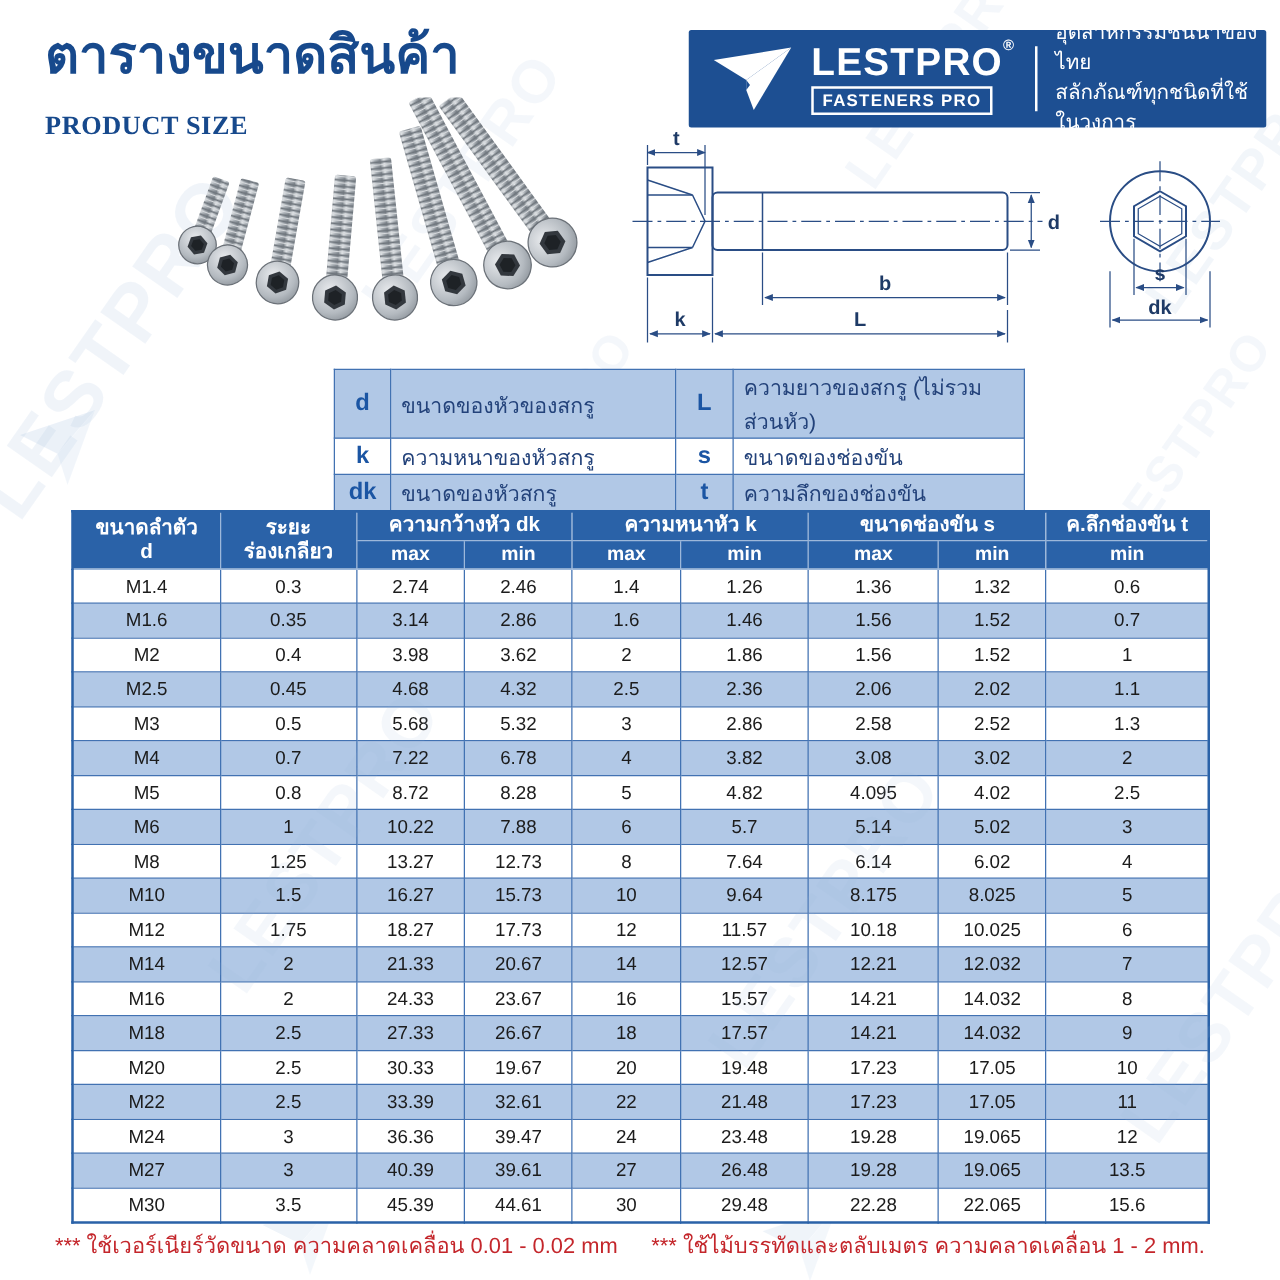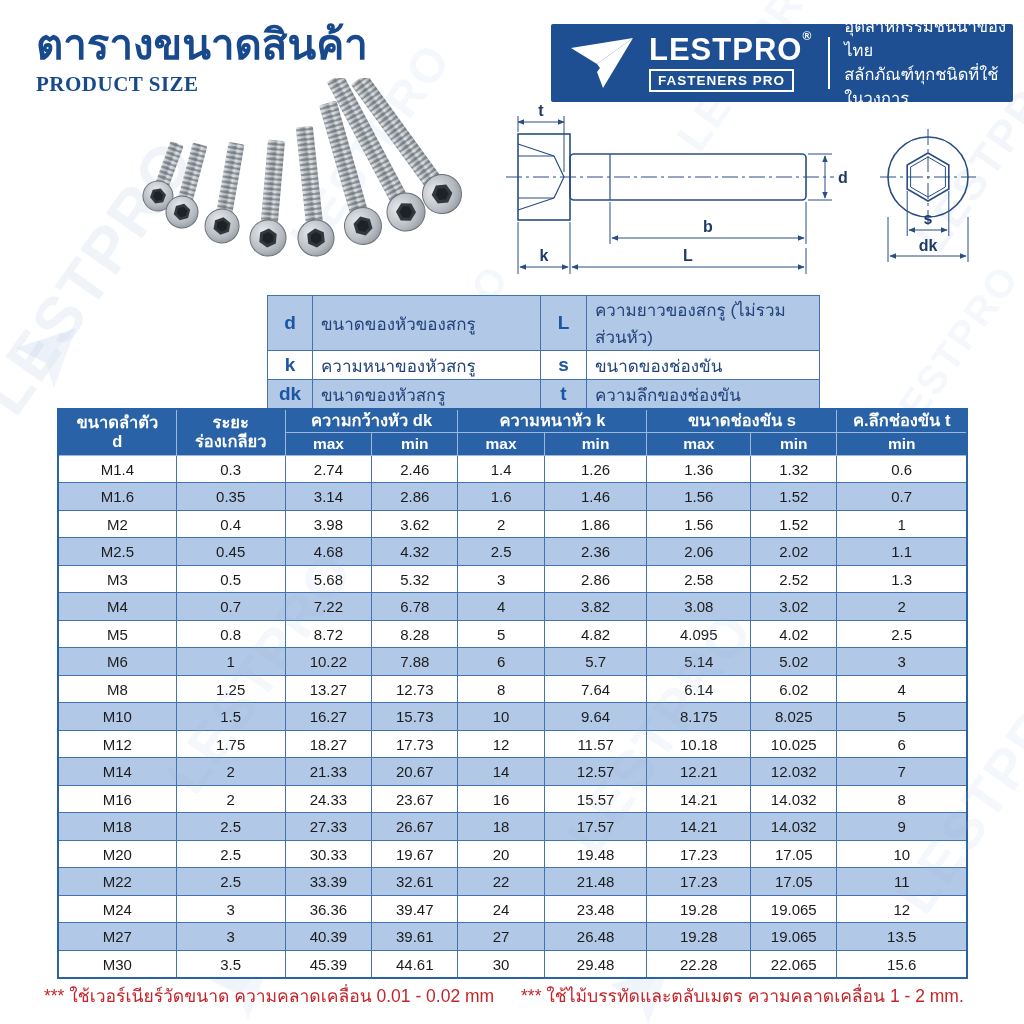--- a/index.html
+++ b/index.html
@@ -10,21 +10,21 @@
   
   .wm{
     position:absolute;color:#9db8da;font-weight:bold;white-space:nowrap;
     transform:rotate(-55deg);pointer-events:none;z-index:0;letter-spacing:2px;
   }
   .wm-over{z-index:3;opacity:.10;}
   .wm-plane{position:absolute;pointer-events:none;z-index:0;}
   
   .title-block{position:absolute;left:36px;top:22px;z-index:2;font-family:Liberation Serif, serif;}
   .title-th{font-size:42px;font-weight:bold;color:#17498c;line-height:1.1;}
-  .title-en{font-size:21px;font-weight:bold;color:#17498c;letter-spacing:.5px;margin-top:4px;}
+  .title-en{font-size:21px;font-weight:bold;color:#17498c;letter-spacing:.5px;margin-top:20px;}
   .logo-band{
     position:absolute;left:551px;top:24px;width:462px;height:78px;background:#1d4f92;
     display:flex;align-items:center;z-index:2;border-radius:2px;
   }
   .logo-plane{margin-left:16px;flex:0 0 auto;}
   .brand-col{margin-left:10px;display:flex;flex-direction:column;align-items:flex-start;}
   .brand-name{color:#fff;font-size:31px;font-weight:bold;letter-spacing:1px;line-height:1;position:relative;}
   .brand-reg{font-size:12px;vertical-align:top;position:relative;top:-4px;}
   .brand-sub{
     color:#fff;font-size:13.5px;font-weight:bold;border:2px solid #fff;

